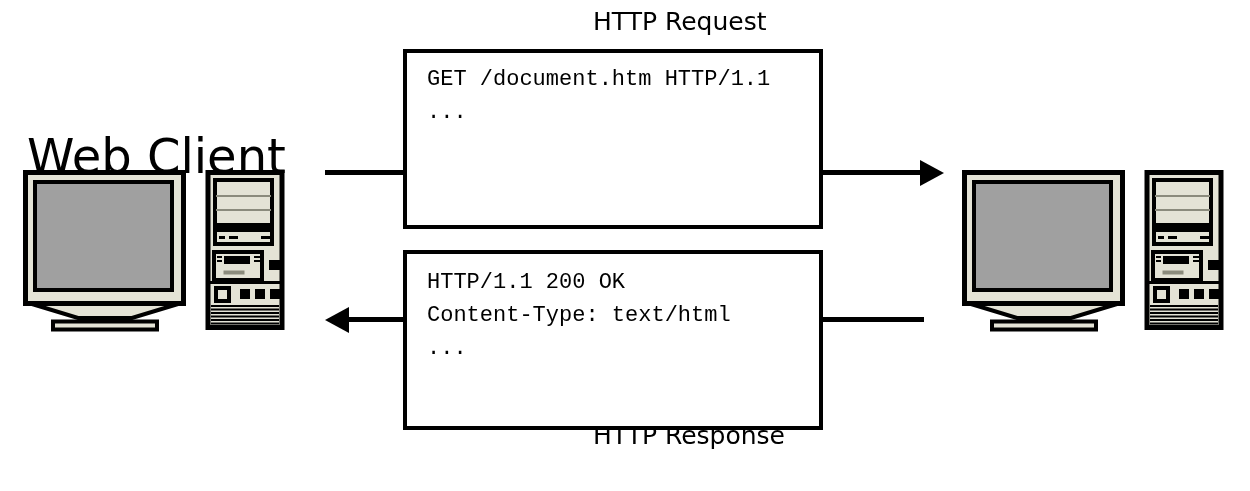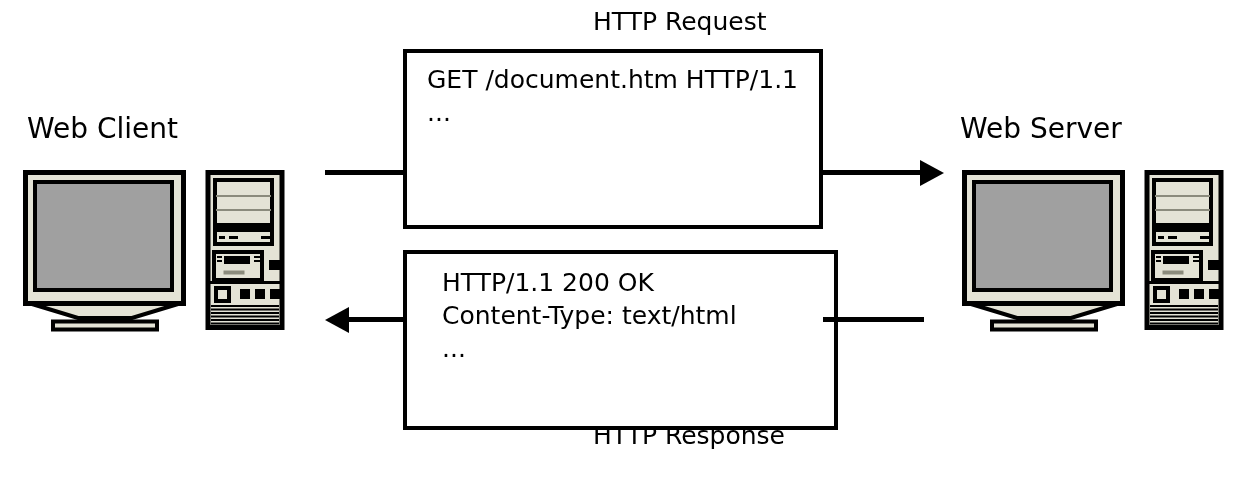--- a/index.html
+++ b/index.html
@@ -6,48 +6,50 @@
   #canvas{
     position:relative;
     width:1250px;height:491px;
     background:#fff;
     font-family:"DejaVu Sans","Liberation Sans",sans-serif;
     color:#000;
     overflow:hidden;
   }
   .lbl{
     position:absolute;
-    font-size:28px;
+    font-size:48px;
     line-height:1.2;
     white-space:nowrap;
+    margin-top:16px;
   }
   #client-label{left:27px;top:112px;}
   #server-label{left:960px;top:112px;}
   .box-title{
     position:absolute;
     font-size:25px;
     line-height:1.2;
     white-space:nowrap;
     margin-left:48px;
   }
   #request-title{left:545px;top:7px;}
   #response-title{left:545px;top:421px;}
   .msg-box{
     position:absolute;
     left:403px;
     width:412px;height:172px;
     background:var(--box-background,#fff);
     border:4px solid var(--outline,#000);
   }
   #request-box{top:49px;}
-  #response-box{top:250px;padding-left:15px;}
+  #response-box{top:250px;}
   .msg-lines{
-    font-size:25px;
+    font-size:22px;
     line-height:33px;
     white-space:nowrap;
+    font-family:Liberation Mono, monospace;
   }
   #request-box .msg-lines{padding:10px 0 0 20px;}
   #response-box .msg-lines{padding:12px 0 0 20px;}
   .hline{
     position:absolute;height:5px;
     background:var(--outline,#000);
   }
   #req-line-left{left:325px;top:170px;width:78px;}
   #req-line-right{left:823px;top:170px;width:99px;}
   #resp-line-left{left:347px;top:317px;width:56px;}
@@ -73,21 +75,20 @@
   .f-out{fill:var(--outline,#000);}
   .s-out{stroke:var(--outline,#000);}
   .s-case{stroke:var(--case-line,#8b8b7d);}
 </style>
 </head>
 <body>
 
 <div id="canvas">
 
   <div id="client-label" class="lbl">Web Client</div>
-  <div id="server-label" class="lbl">Web Server</div>
 
   <div id="request-title" class="box-title">HTTP Request</div>
   <div id="response-title" class="box-title">HTTP Response</div>
 
   <div id="request-box" class="msg-box">
     <div class="msg-lines">
       <div>GET /document.htm HTTP/1.1</div>
       <div>...</div>
     </div>
   </div>

